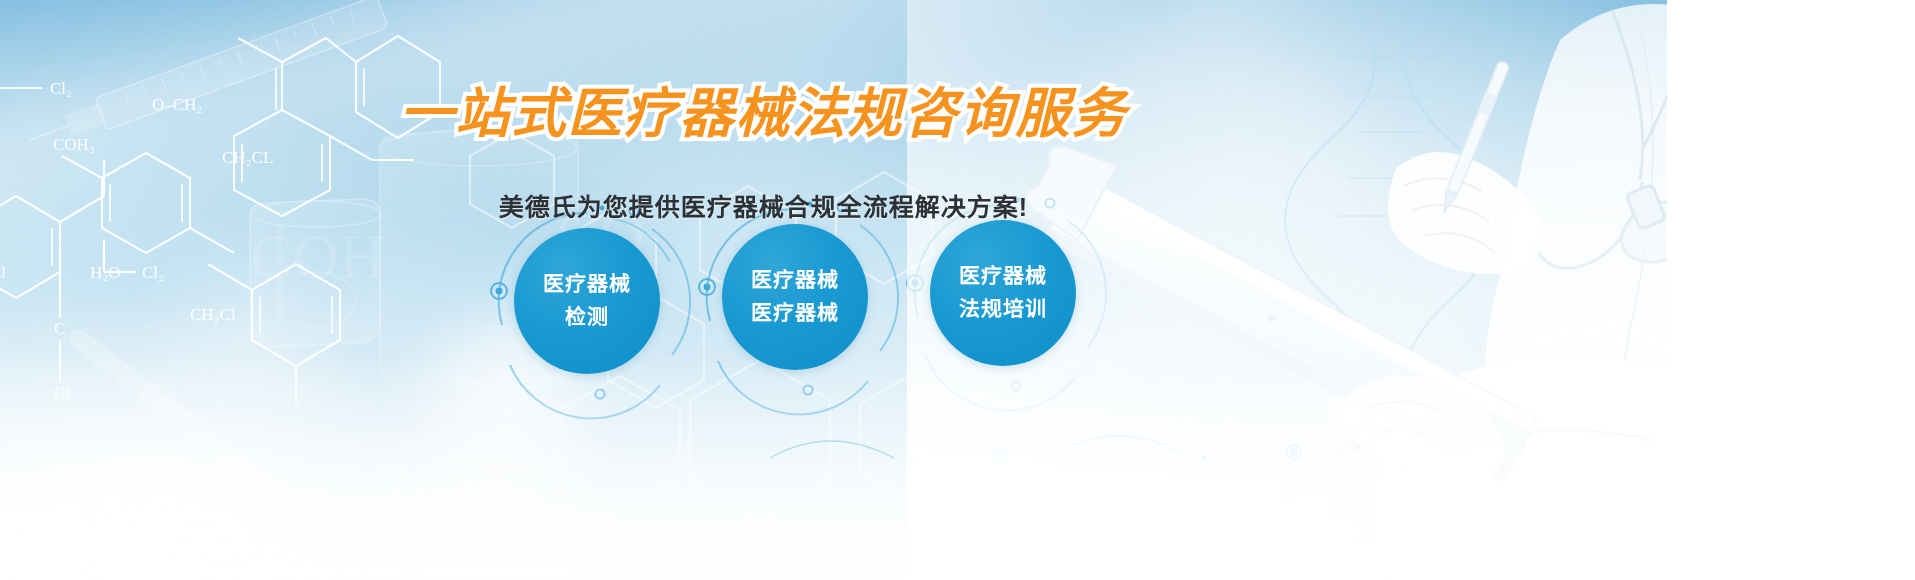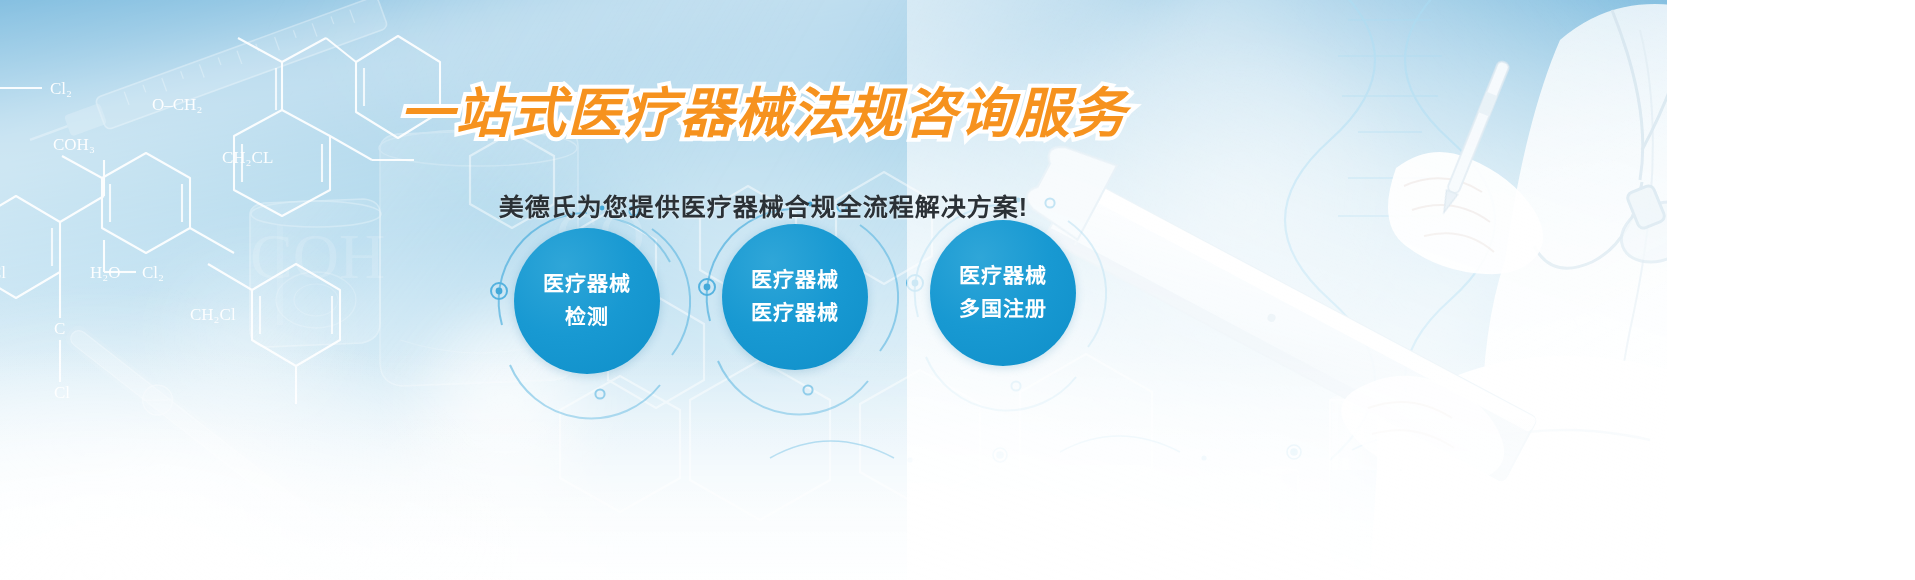--- a/index.html
+++ b/index.html
@@ -463,18 +463,18 @@
         <span class="l2">检测</span>
       </div>
 
       <div class="circle c2">
         <span class="l1">医疗器械</span>
         <span class="l2">医疗器械</span>
       </div>
 
       <div class="circle c3">
         <span class="l1">医疗器械</span>
-        <span class="l2">多国注册</span>
+        <span class="l2">法规培训</span>
       </div>
 
     </div>
   </div>
 </div>
 
 </body></html>

